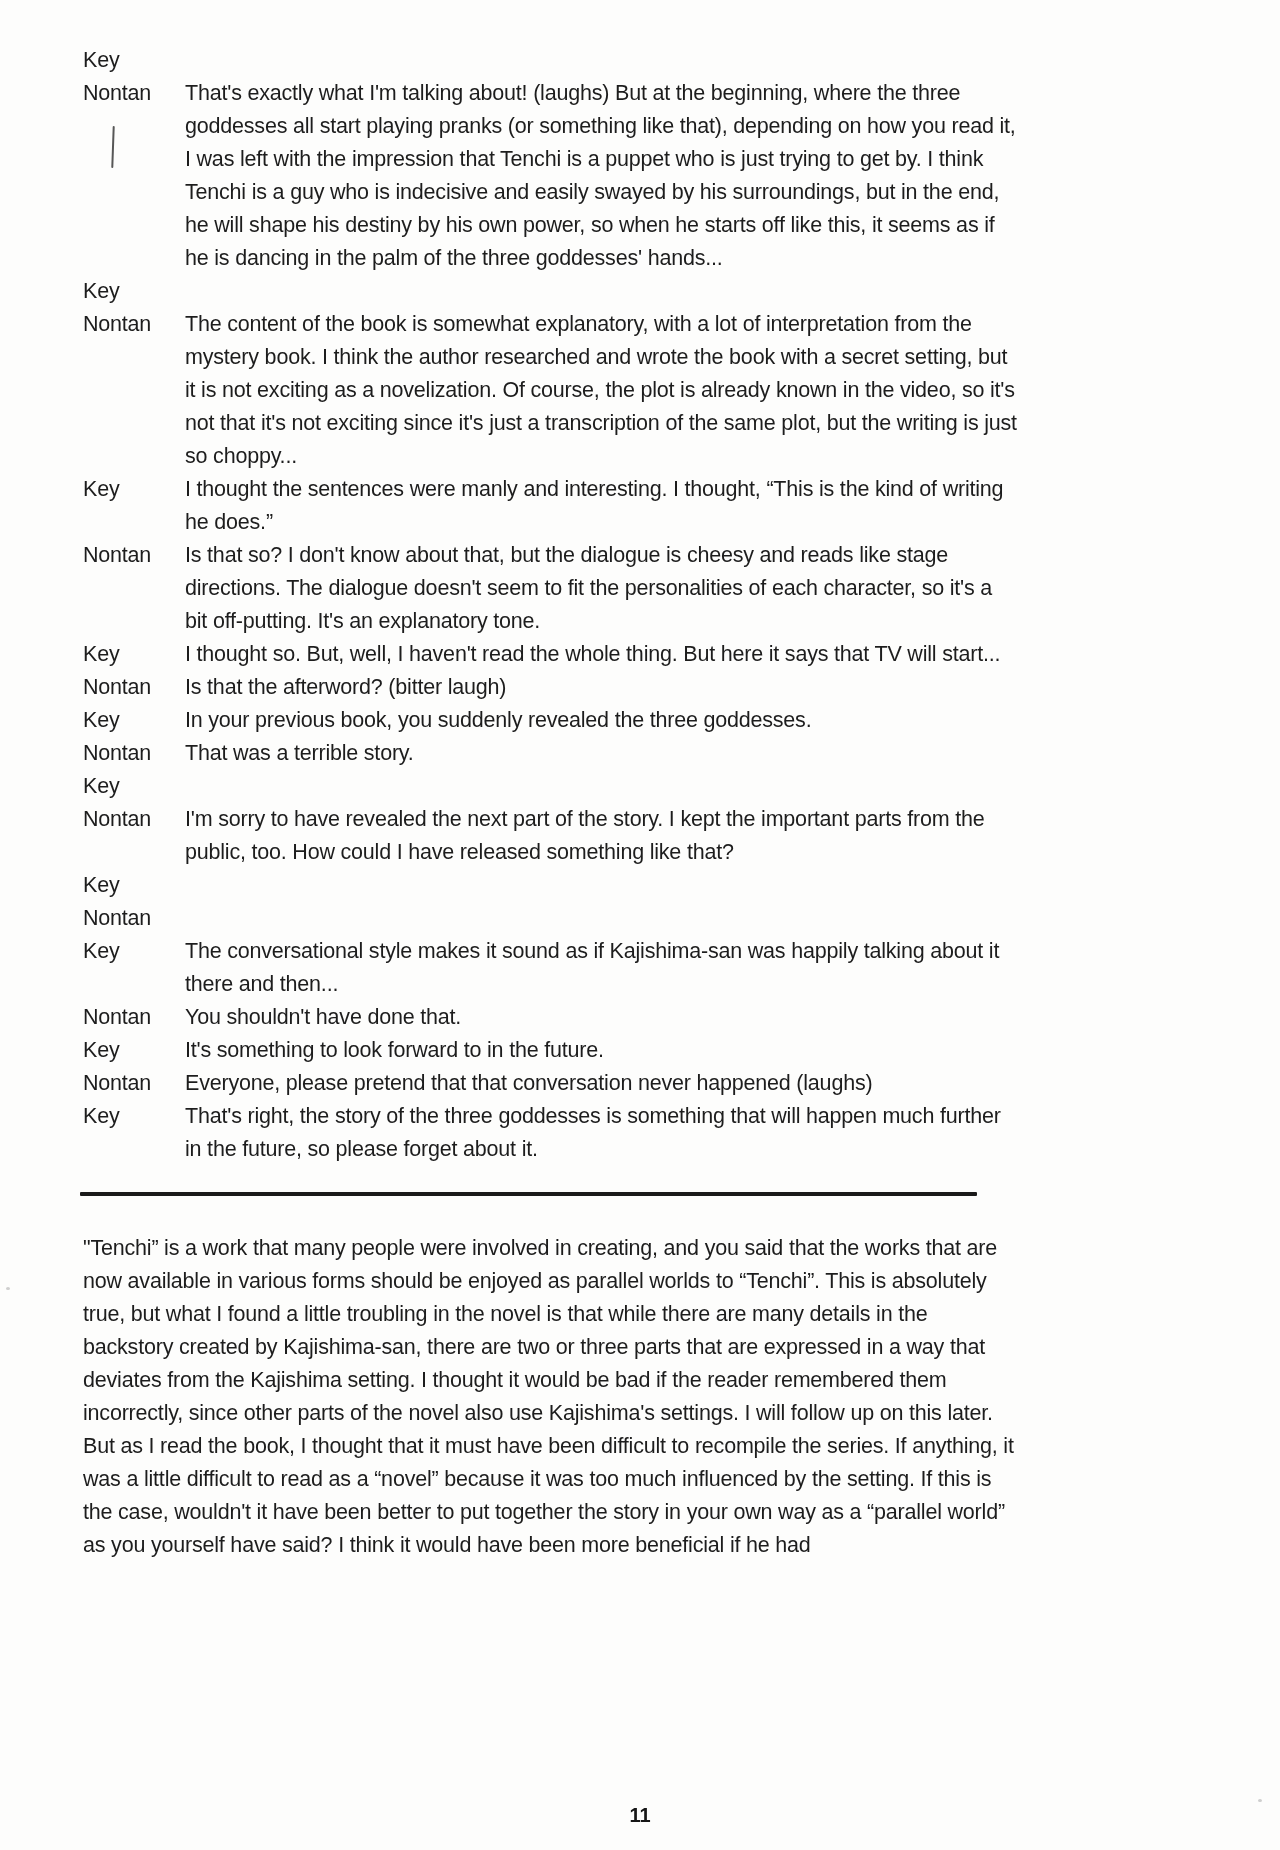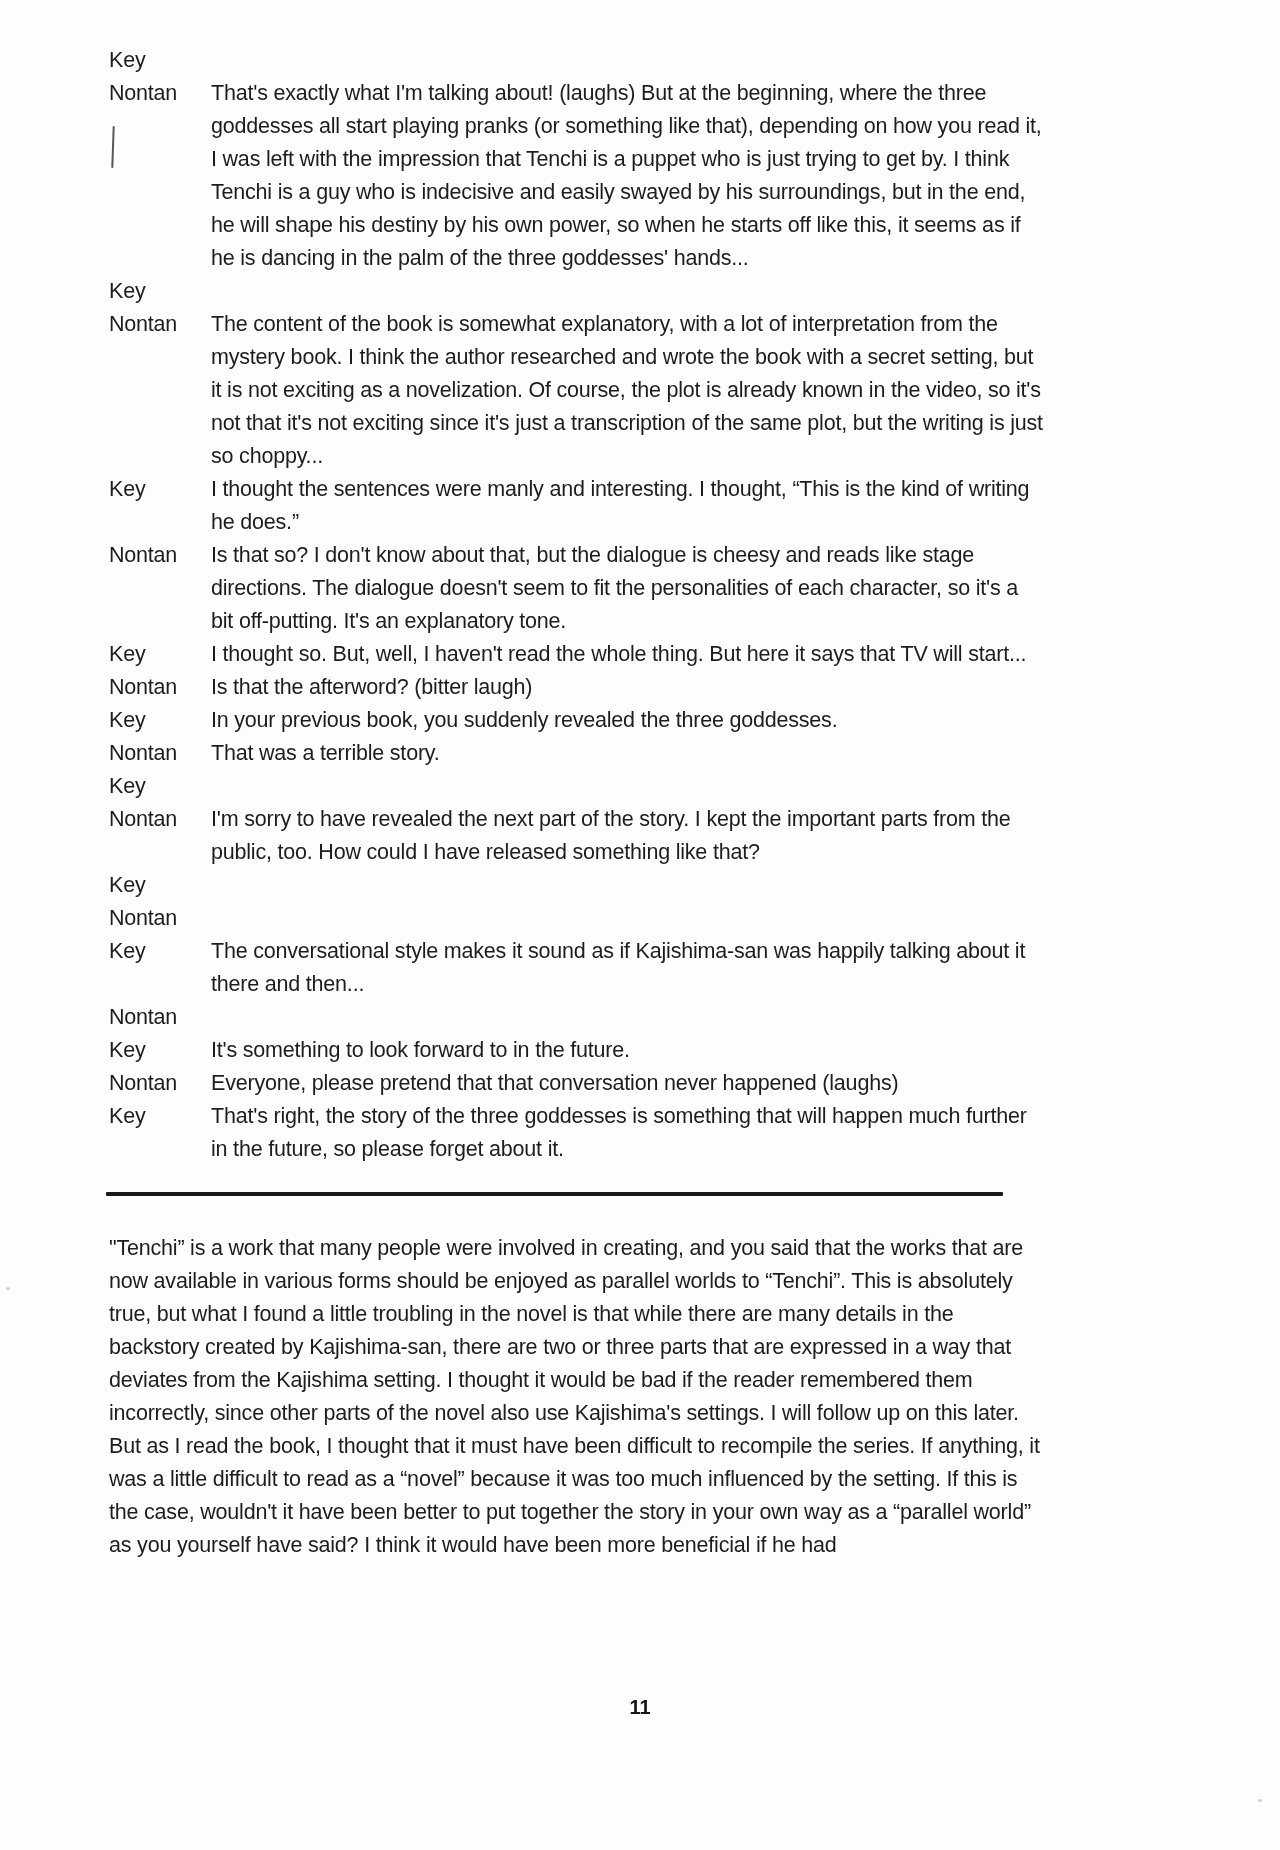--- a/index.html
+++ b/index.html
@@ -9,21 +9,20 @@
     font-family:"Liberation Sans","DejaVu Sans",sans-serif;
     color:#1d1d1d;
     position:relative;
     overflow:hidden;
   }
   .page { position:absolute; inset:0; }
   .content {
     position:absolute;
     left:83px; top:44px;
     width:934px;
-    margin-left:26px;
   }
   .dialogue { width:100%; }
   .row {
     display:flex;
     align-items:flex-start;
     font-size:21.5px;
     line-height:33px;
     letter-spacing:-0.2px;
   }
   .speaker {
@@ -43,21 +42,21 @@
   }
   .commentary {
     margin-top:36px;
     width:100%;
     font-size:21.5px;
     line-height:33px;
     letter-spacing:-0.2px;
   }
   .page-number {
     position:absolute;
-    left:0; top:1696px;
+    left:0; top:1804px;
     width:1280px;
     text-align:center;
     font-size:20px;
     font-weight:bold;
     color:#161616;
   }
   .scan-artifact {
     position:absolute;
     left:112px; top:126px;
     width:2px; height:42px;
@@ -132,20 +131,21 @@
       </div>
       <div class="row">
         <div class="speaker">Nontan</div>
       </div>
       <div class="row">
         <div class="speaker">Key</div>
         <div class="utterance">The conversational style makes it sound as if Kajishima-san was happily talking about it there and then...</div>
       </div>
       <div class="row">
         <div class="speaker">Nontan</div>
+        <div class="utterance">You shouldn't have done that.</div>
       </div>
       <div class="row">
         <div class="speaker">Key</div>
         <div class="utterance">It's something to look forward to in the future.</div>
       </div>
       <div class="row">
         <div class="speaker">Nontan</div>
         <div class="utterance">Everyone, please pretend that that conversation never happened (laughs)</div>
       </div>
       <div class="row">

